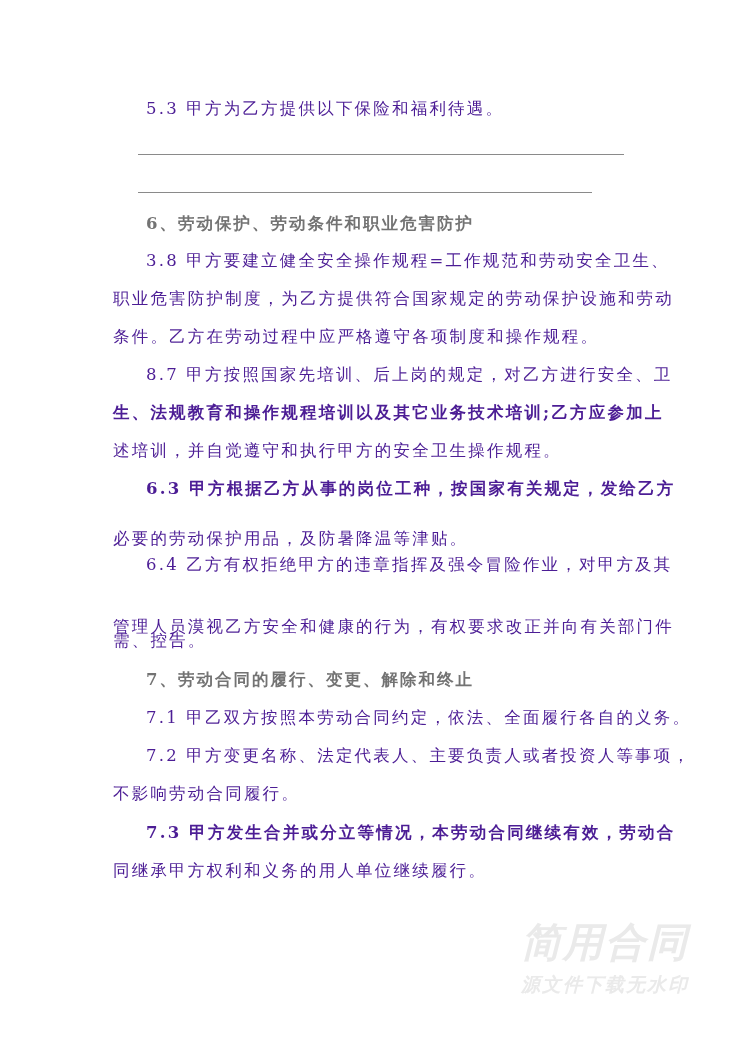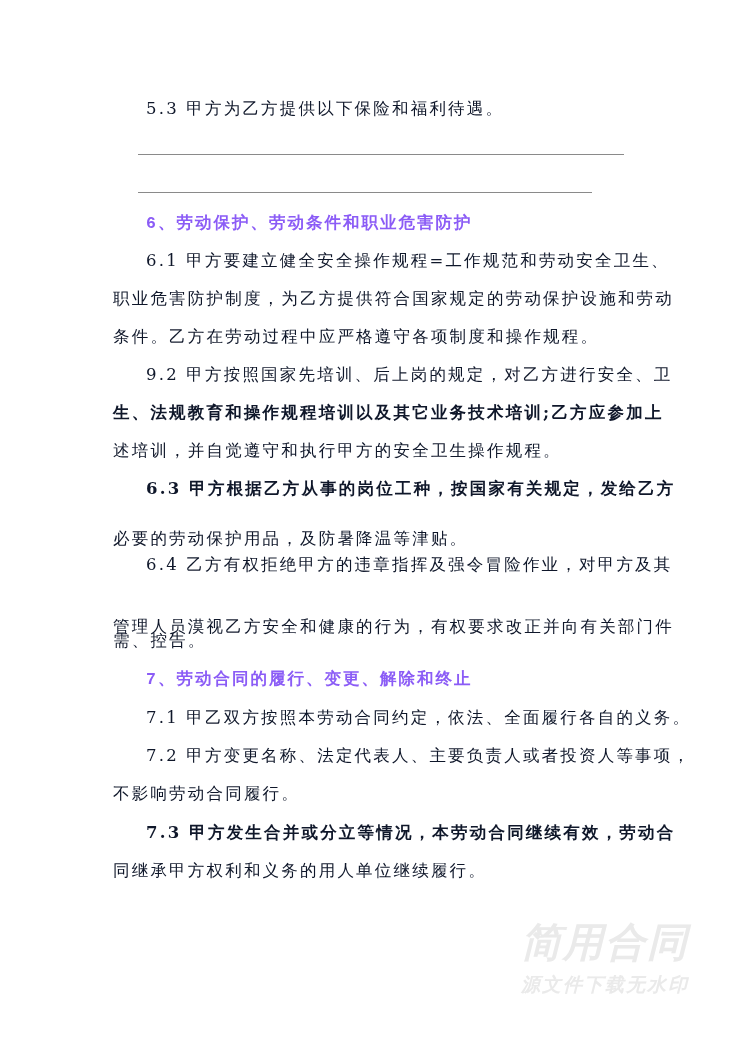--- a/index.html
+++ b/index.html
@@ -7,47 +7,47 @@
       width: 742px; height: 1049px; overflow: hidden;
       background: #ffffff;
       font-family: "DejaVu Serif", "Liberation Serif", serif;
       color: #555555;
       position: relative;
     }
     .page { position: absolute; left: 0; top: 0; width: 742px; height: 1049px; }
     .line {
       position: absolute; left: 113px; width: 514px;
       font-size: 16.5px; letter-spacing: 2.2px; white-space: nowrap;
-      line-height: 22px; color: #0f172a;
+      line-height: 22px; color: #4c1d95;
     }
     .indent { left: 146px; }
-    .heading { color: #8b5cf6; font-weight: bold; letter-spacing: 2px; font-family: Liberation Mono, monospace; }
+    .heading { color: #737373; font-weight: bold; letter-spacing: 2px; }
     .blank {
       position: absolute; left: 138px; height: 0;
       border-top: 1.5px solid #8a8a8a;
     }
     .watermark {
       position: absolute; left: 505px; top: 920px; width: 200px;
       color: #eaeaea; font-family: "DejaVu Sans", sans-serif;
       font-weight: bold; font-style: italic; text-align: center;
     }
     .wm-big { font-size: 40px; letter-spacing: 2px; line-height: 44px; }
     .wm-small { font-size: 19px; letter-spacing: 2px; margin-top: 8px; line-height: 24px; }
   </style>
 </head>
 <body>
 
 <div class="page">
   <div id="lines-container">
       <div class="line indent" style="top: 98px; width: 480px;">5.3 甲方为乙方提供以下保险和福利待遇。</div>
       <div class="line indent heading" style="top: 213px; width: 480px;">6、劳动保护、劳动条件和职业危害防护</div>
-      <div class="line indent" style="top: 250px; width: 480px;">6.1 甲方要建立健全安全操作规程=工作规范和劳动安全卫生、</div>
+      <div class="line indent" style="top: 250px; width: 480px;">3.8 甲方要建立健全安全操作规程=工作规范和劳动安全卫生、</div>
       <div class="line" style="top: 288px; text-align: center;">职业危害防护制度，为乙方提供符合国家规定的劳动保护设施和劳动</div>
       <div class="line" style="top: 326px;">条件。乙方在劳动过程中应严格遵守各项制度和操作规程。</div>
-      <div class="line indent" style="top: 364px; width: 480px;">9.2 甲方按照国家先培训、后上岗的规定，对乙方进行安全、卫</div>
+      <div class="line indent" style="top: 364px; width: 480px;">8.7 甲方按照国家先培训、后上岗的规定，对乙方进行安全、卫</div>
       <div class="line" style="top: 402px; font-weight: bold;">生、法规教育和操作规程培训以及其它业务技术培训;乙方应参加上</div>
       <div class="line" style="top: 440px;">述培训，并自觉遵守和执行甲方的安全卫生操作规程。</div>
       <div class="line indent" style="top: 478px; width: 480px; font-weight: bold;">6.3 甲方根据乙方从事的岗位工种，按国家有关规定，发给乙方</div>
       <div class="line" style="top: 516px; margin-top: 12px;">必要的劳动保护用品，及防暑降温等津贴。</div>
       <div class="line indent" style="top: 554px; width: 480px;">6.4 乙方有权拒绝甲方的违章指挥及强令冒险作业，对甲方及其</div>
       <div class="line" style="top: 616px;">管理人员漠视乙方安全和健康的行为，有权要求改正并向有关部门件</div>
       <div class="line" style="top: 630px;">需、控告。</div>
       <div class="line indent heading" style="top: 669px; width: 480px;">7、劳动合同的履行、变更、解除和终止</div>
       <div class="line indent" style="top: 707px; width: 480px;">7.1 甲乙双方按照本劳动合同约定，依法、全面履行各自的义务。</div>
       <div class="line indent" style="top: 745px; width: 480px;">7.2 甲方变更名称、法定代表人、主要负责人或者投资人等事项，</div>

